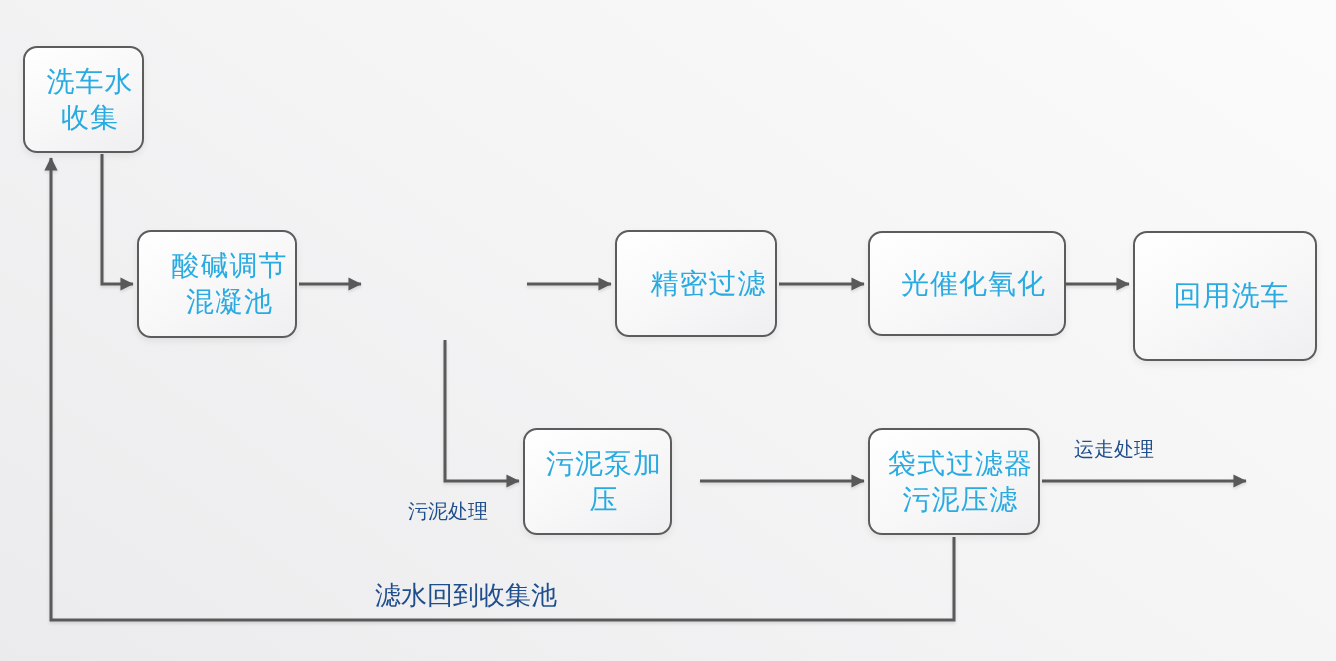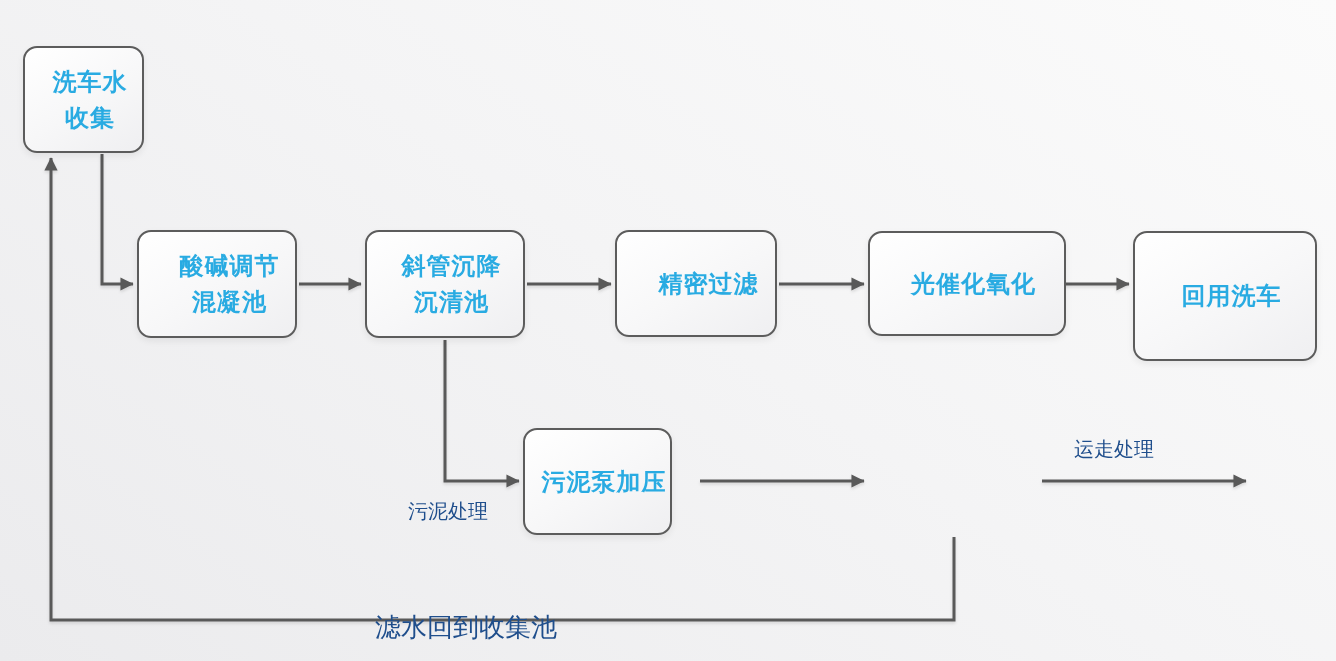--- a/index.html
+++ b/index.html
@@ -31,23 +31,23 @@
     background: linear-gradient(150deg, #ffffff 0%, #f7f7f8 55%, #eFeFf1 100%);
     box-shadow: 0 3px 7px rgba(0,0,0,0.07);
     display: flex;
     align-items: center;
     justify-content: center;
     text-align: center;
   }
   .node .lbl {
     white-space: pre-line;
     color: #29ABE2;
-    font-size: 24px;
+    font-size: 28px;
     line-height: 36px;
-    font-weight: 700;
+    font-weight: 400;
     letter-spacing: 1px;
     margin-left: 13px;
   }
   .edge-label {
     position: absolute;
     font-family: "Liberation Serif", "DejaVu Serif", serif;
     color: #1F4E8C;
     font-size: 20px;
     line-height: 30px;
     white-space: nowrap;
@@ -56,21 +56,21 @@
   #n-collect        { left: 23px;   top: 46px;  width: 121px; height: 107px; }
   #n-ph             { left: 137px;  top: 230px; width: 160px; height: 108px; padding-left: 12px; }
   #n-sediment       { left: 365px;  top: 230px; width: 160px; height: 108px; }
   #n-precision      { left: 615px;  top: 230px; width: 162px; height: 107px; padding-left: 12px; }
   #n-photo          { left: 868px;  top: 231px; width: 198px; height: 105px; border-radius: 14px; }
   #n-reuse          { left: 1133px; top: 231px; width: 184px; height: 130px; }
   #n-sludgepump     { left: 523px;  top: 428px; width: 149px; height: 107px; }
   #n-bagfilter      { left: 868px;  top: 428px; width: 172px; height: 107px; }
   #lbl-sludge       { left: 408px;  top: 496px; }
   #lbl-haul         { left: 1074px; top: 434px; }
-  #lbl-return       { left: 375px;  top: 581px; font-size: 26px; margin-top: 32px; }
+  #lbl-return       { left: 375px;  top: 581px; font-size: 26px; }
 </style>
 </head>
 <body>
 
 <div class="stage">
 
   <svg class="wires" viewBox="0 0 1336 661" xmlns="http://www.w3.org/2000/svg">
     <defs>
       <marker id="arrow" viewBox="0 0 10 10" refX="9.5" refY="5" markerWidth="5" markerHeight="4.4" orient="auto-start-reverse">
         <path d="M0,0 L10,5 L0,10 z" fill="#595959"></path>
@@ -92,41 +92,41 @@
   <div class="node" id="n-collect">
     <span class="lbl">洗车水
 收集</span>
   </div>
 
   <div class="node" id="n-ph">
     <span class="lbl">酸碱调节
 混凝池</span>
   </div>
 
-  <div class="node" id="n-sediment">
-    <span class="lbl">斜管沉降
-沉清池</span>
-  </div>
 
   <div class="node" id="n-precision">
     <span class="lbl">精密过滤</span>
   </div>
 
   <div class="node" id="n-photo">
     <span class="lbl">光催化氧化</span>
   </div>
 
   <div class="node" id="n-reuse">
     <span class="lbl">回用洗车</span>
   </div>
 
   <div class="node" id="n-sludgepump">
     <span class="lbl">污泥泵加压</span>
   </div>
 
+  <div class="node" id="n-bagfilter">
+    <span class="lbl">袋式过滤器
+污泥压滤</span>
+  </div>
 
   <div class="edge-label" id="lbl-sludge">污泥处理</div>
 
   <div class="edge-label" id="lbl-haul">运走处理</div>
 
   <div class="edge-label" id="lbl-return">滤水回到收集池</div>
 
 </div>
 
 </body></html>

